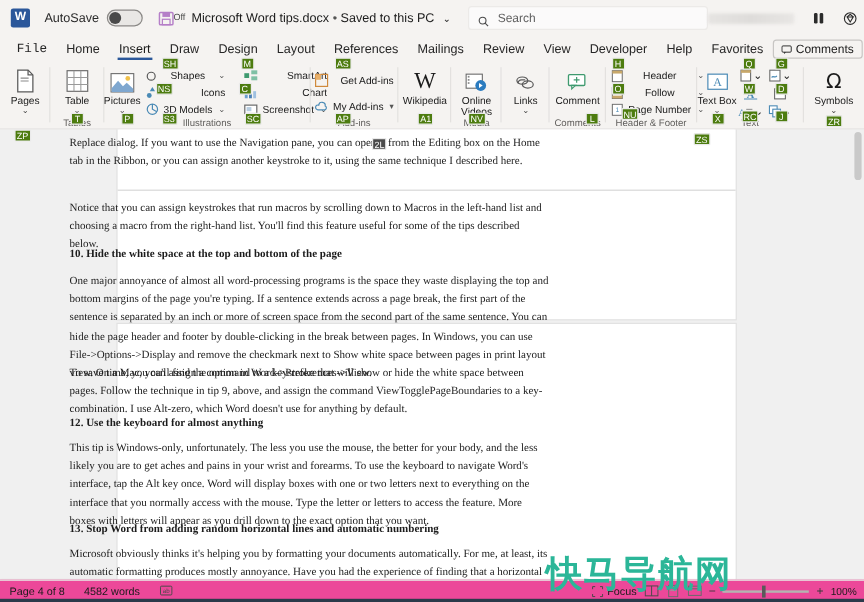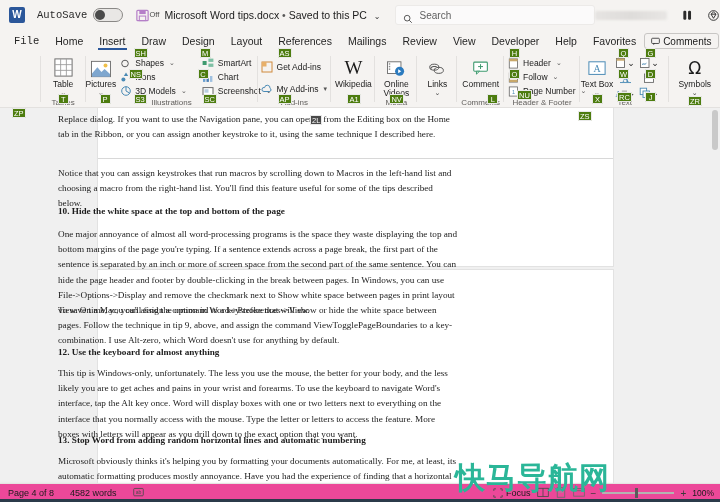--- a/index.html
+++ b/index.html
@@ -17,21 +17,21 @@
     background:#f5f3f1; display:flex; align-items:center;
   }
   .word-logo{
     width:16px;height:16px;margin-left:9px;border-radius:2px;
     background:#2b579a; position:relative; flex:none;
   }
   .word-logo:after{
     content:"W"; position:absolute; left:0; right:0; top:-1px;
     font-size:10px; font-weight:bold; color:#fff; text-align:center; line-height:17px;
   }
-  .autosave-label{ margin-left:12px; font-size:10.5px; color:#2b2b2b;font-family:Liberation Mono, monospace; }
+  .autosave-label{ margin-left:12px; font-size:10.5px; color:#2b2b2b; }
   .toggle{
     width:30px;height:14px;border-radius:8px;border:1px solid #8a8886;
     background:#e9e7e5; margin-left:6px; position:relative; flex:none;
   }
   .toggle .knob{
     position:absolute; left:1px; top:1px; width:10px;height:10px;border-radius:50%;
     background:#4a4a4a;
   }
   .toggle .off{
     position:absolute; left:13px; top:0px; font-size:7.5px; color:#4a4a4a; line-height:12px;padding-left:42px;
@@ -105,21 +105,21 @@
     width:44px; display:flex;flex-direction:column;align-items:center;
     padding-top:2px; color:#1b1b1b;
   }
   .big .ic{ height:22px; display:flex;align-items:flex-end; }
   .big .lab{ font-size:8.5px; margin-top:2px; text-align:center; line-height:9px;}
   .big .dd{ font-size:7px; color:#444; line-height:7px; }
 
   .col{ display:flex; flex-direction:column; justify-content:flex-start; padding-top:2px;}
   .sm{
     display:flex; align-items:center; gap:3px; height:14px; padding:0 4px 0 3px;
-    font-size:8.5px; color:#1b1b1b; white-space:nowrap;
+    font-size:8.5px; color:#1b1b1b; white-space:nowrap;justify-content:space-between;
   }
   .sm .ic{ width:13px; height:13px; display:flex;align-items:center;justify-content:center;flex:none;}
   .sm .cv{ font-size:7px; color:#555; margin-left:2px;}
 
   .tiny-grid{ display:flex; gap:2px; padding-top:2px;}
   .tiny-col{ display:flex; flex-direction:column; gap:1px;}
   .tiny{
     width:22px;height:14px;display:flex;align-items:center;justify-content:center;
     font-size:9px; color:#1b1b1b;
   }
@@ -277,20 +277,34 @@
         
         
       </div>
 
     </div>
   </div>
 
   <div class="ribbon">
 
     <div class="grp" style="width:42px">
+      <div class="inner">
+        <div class="big">
+          <span class="ic">
+            <svg width="20" height="21" viewBox="0 0 20 22">
+                <path d="M3.5 1.5h9l4.2 4.2v14.8H3.5z" fill="#fff" stroke="#5a5a5a" stroke-width="1.1"></path>
+                <path d="M12.5 1.5v4.2h4.2" fill="none" stroke="#5a5a5a" stroke-width="1.1"></path>
+                <line x1="6" y1="8.5" x2="13" y2="8.5" stroke="#8a8a8a" stroke-width="1"></line>
+                <line x1="6" y1="11" x2="13" y2="11" stroke="#8a8a8a" stroke-width="1"></line>
+              </svg>
+          </span>
+          <span class="lab">Pages</span>
+          <span class="dd">⌄</span>
+        </div>
+      </div>
       <span class="glabel"></span>
       <span class="kt" style="left:12px;top:56px">ZP</span>
     </div>
 
     <div class="grp" style="width:46px">
       <div class="inner" style="justify-content:center;width:100%">
         <div class="big">
           <span class="ic">
             <svg width="21" height="21" viewBox="0 0 22 22">
                 <rect x="2" y="2" width="18" height="18" fill="#fff" stroke="#6a6a6a" stroke-width="1"></rect>

